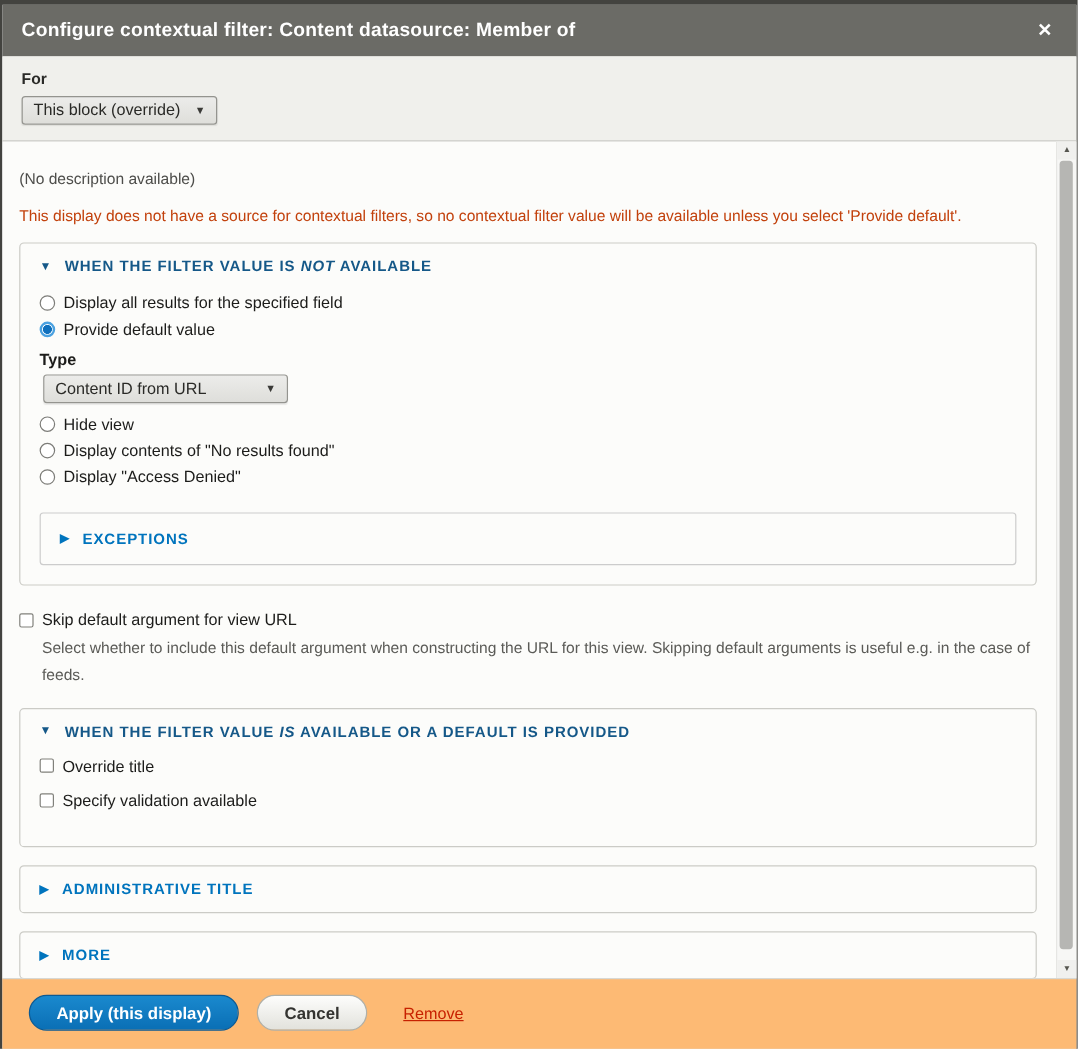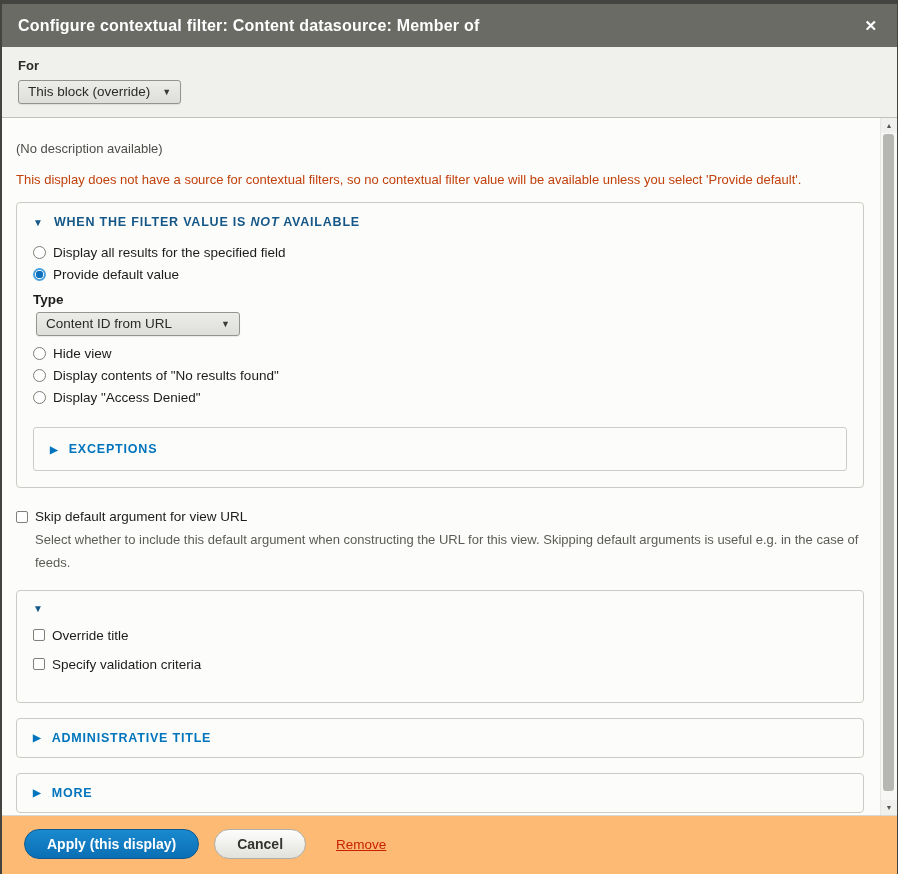--- a/index.html
+++ b/index.html
@@ -183,29 +183,30 @@
 
       <label class="choice-row skip-row">
         <input type="checkbox" style="">
         <span>Skip default argument for view URL</span>
       </label>
       <p class="skip-desc">Select whether to include this default argument when constructing the URL for this view. Skipping default arguments is useful e.g. in the case of feeds.</p>
 
       <div class="fieldset">
         <div class="legend expanded">
           <span class="caret">▼</span>
+          <span><span>WHEN THE FILTER VALUE </span><em>IS</em><span> AVAILABLE OR A DEFAULT IS PROVIDED</span></span>
         </div>
         <div class="checkbox-group">
           <label class="choice-row">
             <input type="checkbox" style="">
             <span>Override title</span>
           </label>
           <label class="choice-row">
             <input type="checkbox" style="">
-            <span>Specify validation criteria</span>
+            <span>Specify validation available</span>
           </label>
         </div>
       </div>
 
       <div class="fieldset collapsed">
         <div class="legend collapsed-legend">
           <span class="caret">▶</span>
           <span>ADMINISTRATIVE TITLE</span>
         </div>
       </div>

